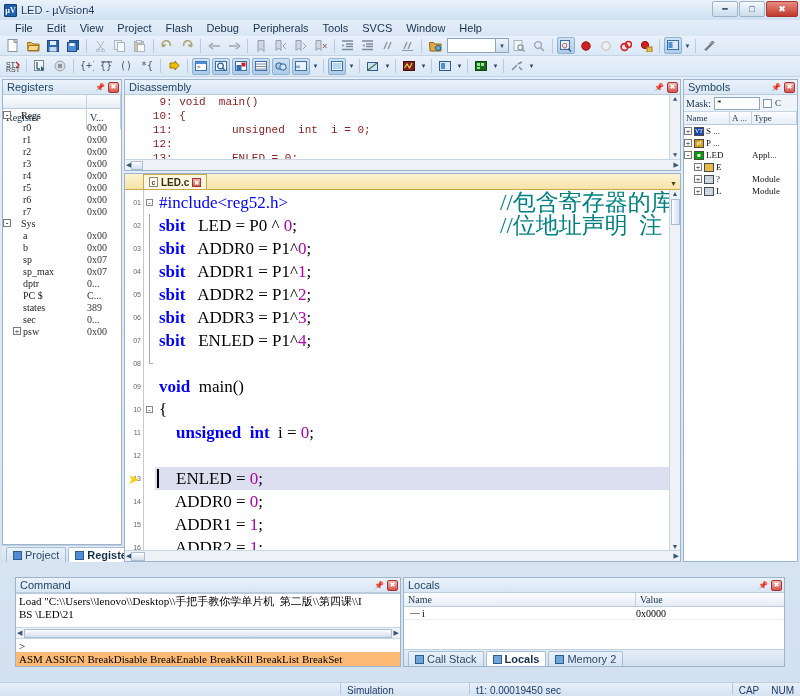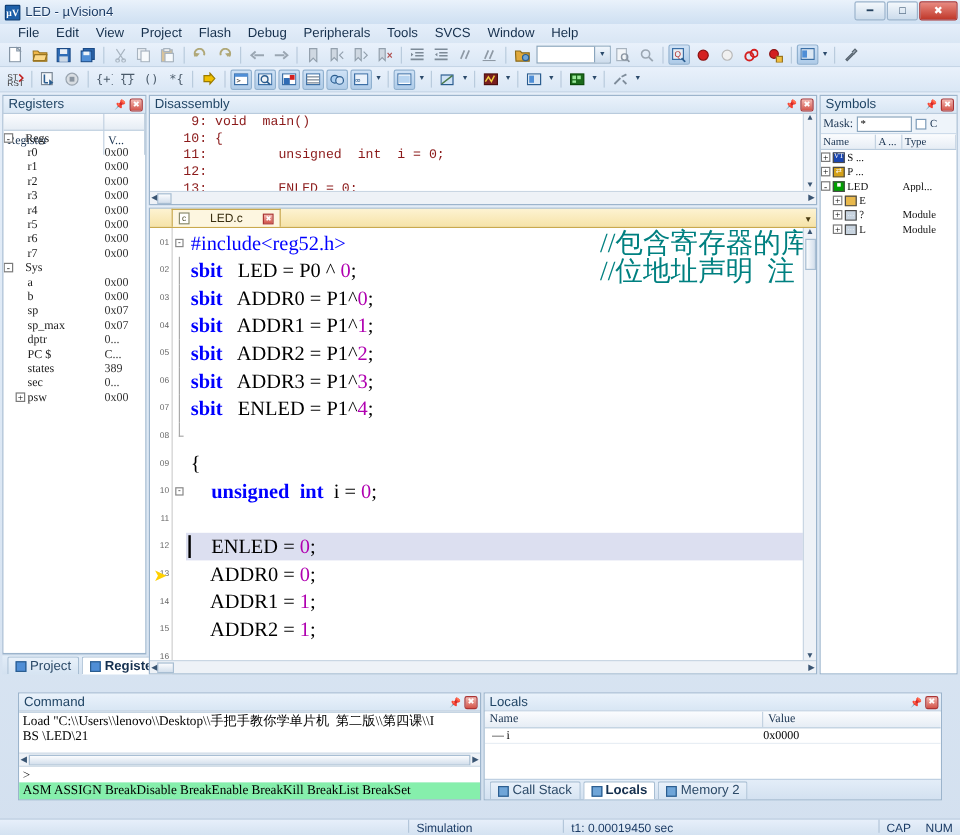--- a/index.html
+++ b/index.html
@@ -156,23 +156,23 @@
 
   
   .editor { flex:1; min-height:0; display:flex; flex-direction:column;
             border:1px solid #9cb4cc; background:#fff; }
   .etabbar {
     height:16px; display:flex; align-items:flex-end;
     background:linear-gradient(180deg,#fdf3d2,#f6e3a8);
     border-bottom:1px solid #c9a94e; flex:none; position:relative;
   }
   .etab {
-    height:15px;padding:0 5px;display:flex;align-items:center;gap:17px;
+    height:15px;padding:0 5px;display:flex;align-items:center;gap:3px;
     background:#fdf6e0;border:1px solid #c9a94e;border-bottom:none;
-    font-size:10px;color:#3a2f10; margin-left:18px;
+    font-size:10px;color:#3a2f10; margin-left:18px;font-weight:bold;
   }
   .etab .doc-ic {
     width:9px;height:10px;background:#fff;border:1px solid #8a8a6a;font-size:7px;
     display:flex;align-items:center;justify-content:center;color:#4a4a2a;
   }
   .etab .clsq { width:9px;height:9px;background:linear-gradient(180deg,#f3b9b2,#d4544a);border:1px solid #a33;color:#fff;font-size:6px;display:flex;align-items:center;justify-content:center;}
   .etab-dd { position:absolute; right:3px; bottom:2px; font-size:7px; color:#4a3c12; }
 
   .code-area { flex:1; display:flex; position:relative; min-height:0; overflow:hidden; background:#fff; }
   .gutter {
@@ -232,21 +232,21 @@
     flex:1;background:#fff;border-top:1px solid #b9cbdd;
     font-family:"Liberation Serif",serif;font-size:11px;color:#000;
     padding:1px 3px; position:relative; overflow:hidden; white-space:pre-wrap; line-height:13px;
   }
   .cmd-input {
     height:14px;background:#fff;border-top:1px solid #c9d6e3;
     font-family:"Liberation Serif",serif;font-size:11px;padding:0 3px;
     display:flex;align-items:center; color:#000; flex:none;
   }
   .cmd-hint {
-    height:14px;background:#86efac;font-family:"Liberation Serif",serif;
+    height:14px;background:#fdba74;font-family:"Liberation Serif",serif;
     font-size:11px;color:#000;padding:0 3px;display:flex;align-items:center; flex:none;
   }
   .loc-panel { width:382px; display:flex; flex-direction:column; }
   .loc-body { flex:1; background:#fff; overflow:hidden; font-family:"Liberation Serif",serif; }
   .loc-hdr { display:flex;height:14px;background:linear-gradient(180deg,#fbfcfe,#e6edf5);border-bottom:1px solid #b9cbdd; }
   .loc-hdr div { font-size:10px;color:#17314f;padding:1px 4px; }
   .loc-hdr .n { flex:1;border-right:1px solid #c3d2e1; }
   .loc-hdr .v { width:148px; }
   .loc-row { display:flex;height:13px;align-items:center;font-size:10px; border-bottom:1px solid #e8eef4; }
   .loc-row .n { flex:1;padding-left:6px;display:flex;align-items:center;gap:2px; }
@@ -887,20 +887,21 @@
             </div>
           <div class="code-lines" id="code-lines">
               <div class="cl"><span class="pre">#include&lt;reg52.h&gt;</span><span class="cmt-col">//包含寄存器的库</span></div>
               <div class="cl"><span class="kw">sbit</span><span class="txt">   LED = P0 ^ </span><span class="num">0</span><span class="txt">;</span><span class="cmt-col">//位地址声明  注</span></div>
               <div class="cl"><span class="kw">sbit</span><span class="txt">   ADDR0 = P1^</span><span class="num">0</span><span class="txt">;</span></div>
               <div class="cl"><span class="kw">sbit</span><span class="txt">   ADDR1 = P1^</span><span class="num">1</span><span class="txt">;</span></div>
               <div class="cl"><span class="kw">sbit</span><span class="txt">   ADDR2 = P1^</span><span class="num">2</span><span class="txt">;</span></div>
               <div class="cl"><span class="kw">sbit</span><span class="txt">   ADDR3 = P1^</span><span class="num">3</span><span class="txt">;</span></div>
               <div class="cl"><span class="kw">sbit</span><span class="txt">   ENLED = P1^</span><span class="num">4</span><span class="txt">;</span></div>
               <div class="cl">&nbsp;</div>
+              <div class="cl"><span class="kw">void</span><span class="txt">  main()</span></div>
               <div class="cl"><span class="txt">{</span></div>
               <div class="cl"><span class="txt">    </span><span class="kw">unsigned</span><span class="txt">  </span><span class="kw">int</span><span class="txt">  i = </span><span class="num">0</span><span class="txt">;</span></div>
               <div class="cl">&nbsp;</div>
               <div class="cl current"><span class="txt">    ENLED = </span><span class="num">0</span><span class="txt">;</span></div>
               <div class="cl"><span class="txt">    ADDR0 = </span><span class="num">0</span><span class="txt">;</span></div>
               <div class="cl"><span class="txt">    ADDR1 = </span><span class="num">1</span><span class="txt">;</span></div>
               <div class="cl"><span class="txt">    ADDR2 = </span><span class="num">1</span><span class="txt">;</span></div>
             </div>
           <div class="vscroll">
             <span>▲</span>

